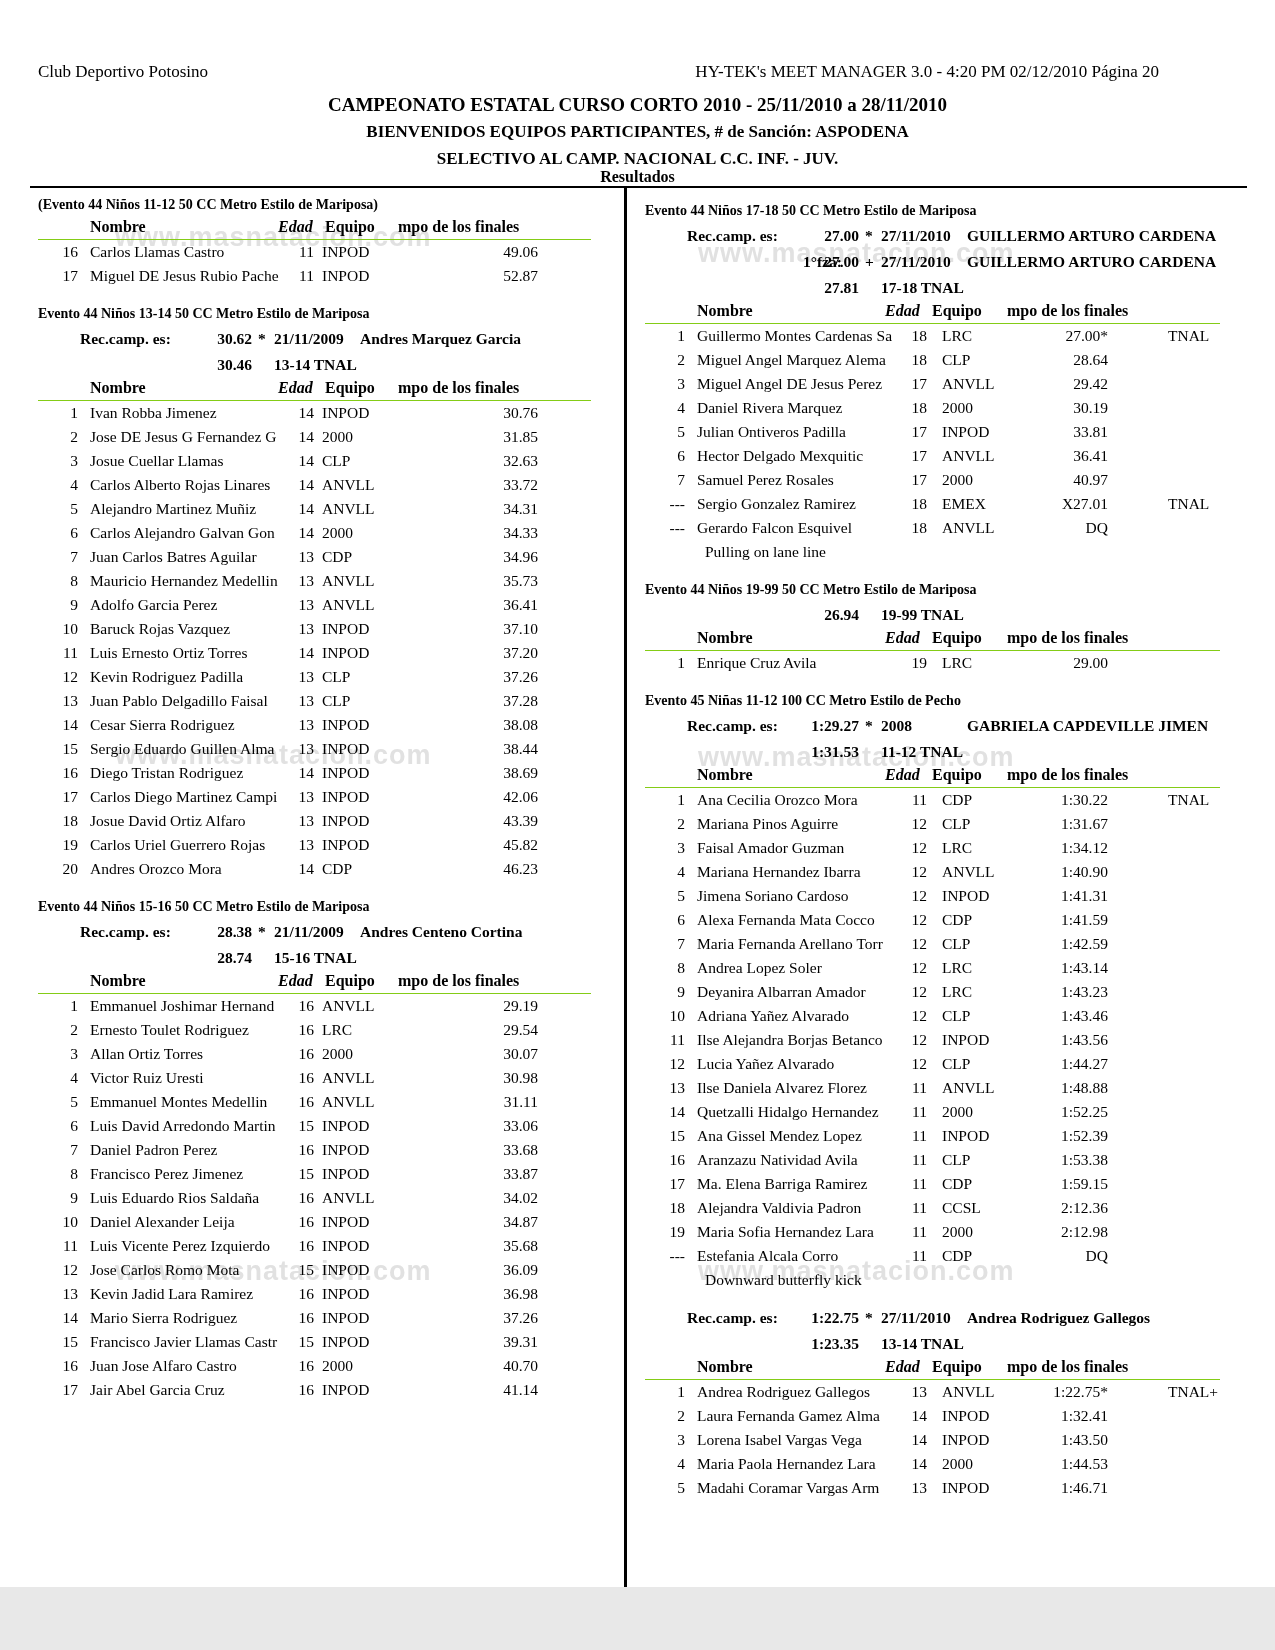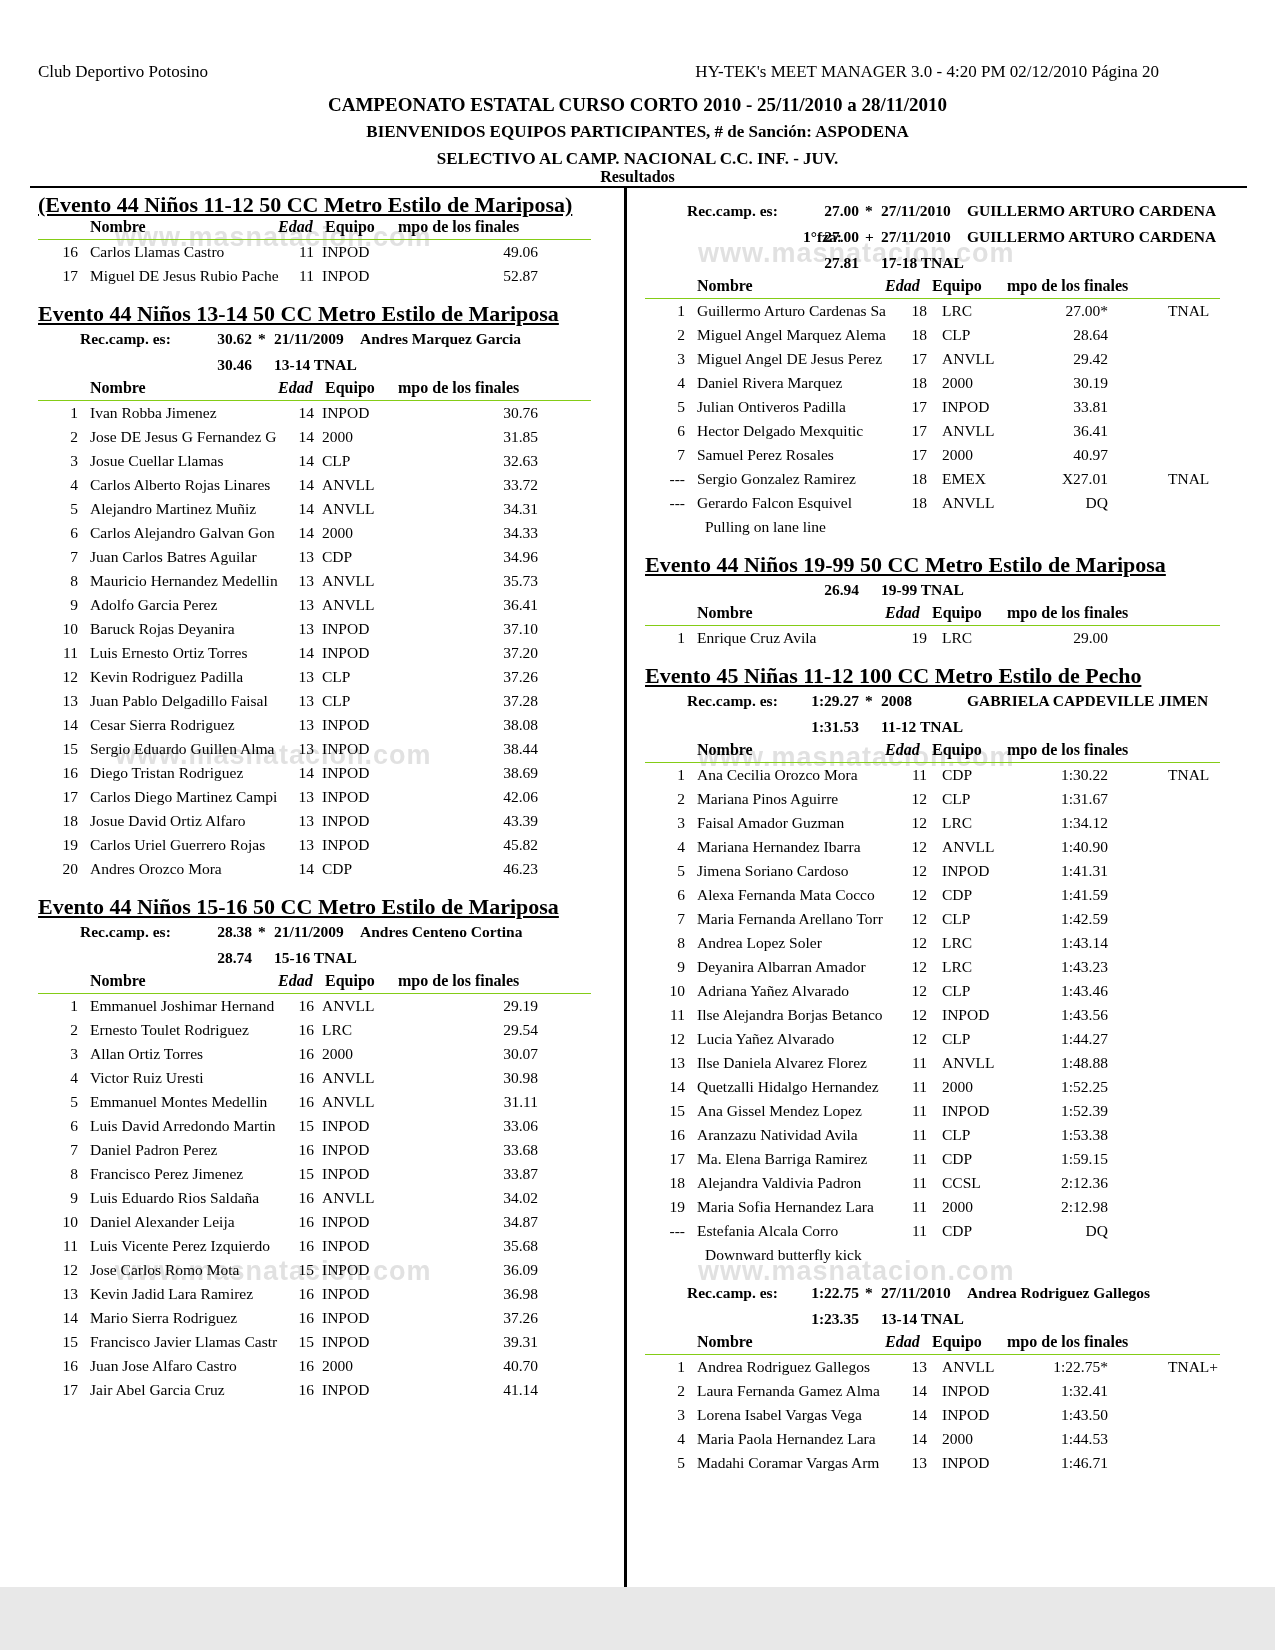--- a/index.html
+++ b/index.html
@@ -17,21 +17,21 @@
   .wm{position:absolute;font-family:"Liberation Sans",sans-serif;font-size:27px;font-weight:bold;
       color:#c9c9c9;opacity:.55;letter-spacing:1px;white-space:nowrap;pointer-events:none;}
   .wm1{left:115px;top:222px;} .wm2{left:698px;top:238px;}
   .wm3{left:115px;top:740px;} .wm4{left:698px;top:742px;}
   .wm5{left:115px;top:1256px;} .wm6{left:698px;top:1256px;}
 
   .col{position:absolute;top:192px;}
   .col-left{left:38px;width:553px;}
   .col-right{left:645px;width:575px;top:198px;overflow:hidden;}
   .section{margin-bottom:13px;}
-  .event-title{font-weight:bold;font-size:22px;line-height:25px;height:25px;white-space:nowrap;text-decoration:underline;}
+  .event-title{font-weight:bold;font-size:14px;line-height:25px;height:25px;white-space:nowrap;}
   .recline{position:relative;height:26px;font-weight:bold;font-size:15.5px;line-height:26px;white-space:nowrap;}
   .rec-label{position:absolute;left:42px;}
   .rec-label.alt{left:158px;}
   .rec-time{position:absolute;left:128px;width:86px;text-align:right;}
   .rec-flag{position:absolute;left:220px;}
   .rec-date{position:absolute;left:236px;}
   .rec-holder{position:absolute;left:322px;white-space:nowrap;}
   .thead{position:relative;height:22px;border-bottom:1px solid #84cc16;font-weight:bold;font-size:16px;line-height:20px;}
   .h-name{position:absolute;left:52px;}
   .h-age{position:absolute;left:240px;font-style:italic;}
@@ -186,21 +186,21 @@
         <div class="row">
           <span class="c-rank">9</span>
           <span class="c-name">Adolfo Garcia Perez</span>
           <span class="c-age">13</span>
           <span class="c-team">ANVLL</span>
           <span class="c-time">36.41</span>
           <span class="c-tag"></span>
         </div>
         <div class="row">
           <span class="c-rank">10</span>
-          <span class="c-name">Baruck Rojas Deyanira</span>
+          <span class="c-name">Baruck Rojas Vazquez</span>
           <span class="c-age">13</span>
           <span class="c-team">INPOD</span>
           <span class="c-time">37.10</span>
           <span class="c-tag"></span>
         </div>
         <div class="row">
           <span class="c-rank">11</span>
           <span class="c-name">Luis Ernesto Ortiz Torres</span>
           <span class="c-age">14</span>
           <span class="c-team">INPOD</span>
@@ -435,20 +435,21 @@
           <span class="c-name">Jair Abel Garcia Cruz</span>
           <span class="c-age">16</span>
           <span class="c-team">INPOD</span>
           <span class="c-time">41.14</span>
           <span class="c-tag"></span>
         </div>
       </div>
     </div>
   <div class="col col-right" id="col-right">
       <div class="section">
+        <div class="event-title">Evento 44  Niños 17-18 50 CC Metro Estilo de Mariposa</div>
         <div class="recline">
           <span class="rec-label">Rec.camp. es:</span>
           <span class="rec-time">27.00</span>
           <span class="rec-flag">*</span>
           <span class="rec-date">27/11/2010</span>
           <span class="rec-holder">GUILLERMO ARTURO CARDENA</span>
         </div>
         <div class="recline">
           <span class="rec-label alt">1°fza:</span>
           <span class="rec-time">27.00</span>
@@ -464,21 +465,21 @@
           <span class="rec-holder"></span>
         </div>
         <div class="thead">
           <span class="h-name">Nombre</span>
           <span class="h-age">Edad</span>
           <span class="h-team">Equipo</span>
           <span class="h-time">mpo de los finales</span>
         </div>
         <div class="row">
           <span class="c-rank">1</span>
-          <span class="c-name">Guillermo Arturo Cardenas Sa</span>
+          <span class="c-name">Guillermo Montes Cardenas Sa</span>
           <span class="c-age">18</span>
           <span class="c-team">LRC</span>
           <span class="c-time">27.00*</span>
           <span class="c-tag">TNAL</span>
         </div>
         <div class="row">
           <span class="c-rank">2</span>
           <span class="c-name">Miguel Angel Marquez Alema</span>
           <span class="c-age">18</span>
           <span class="c-team">CLP</span>

